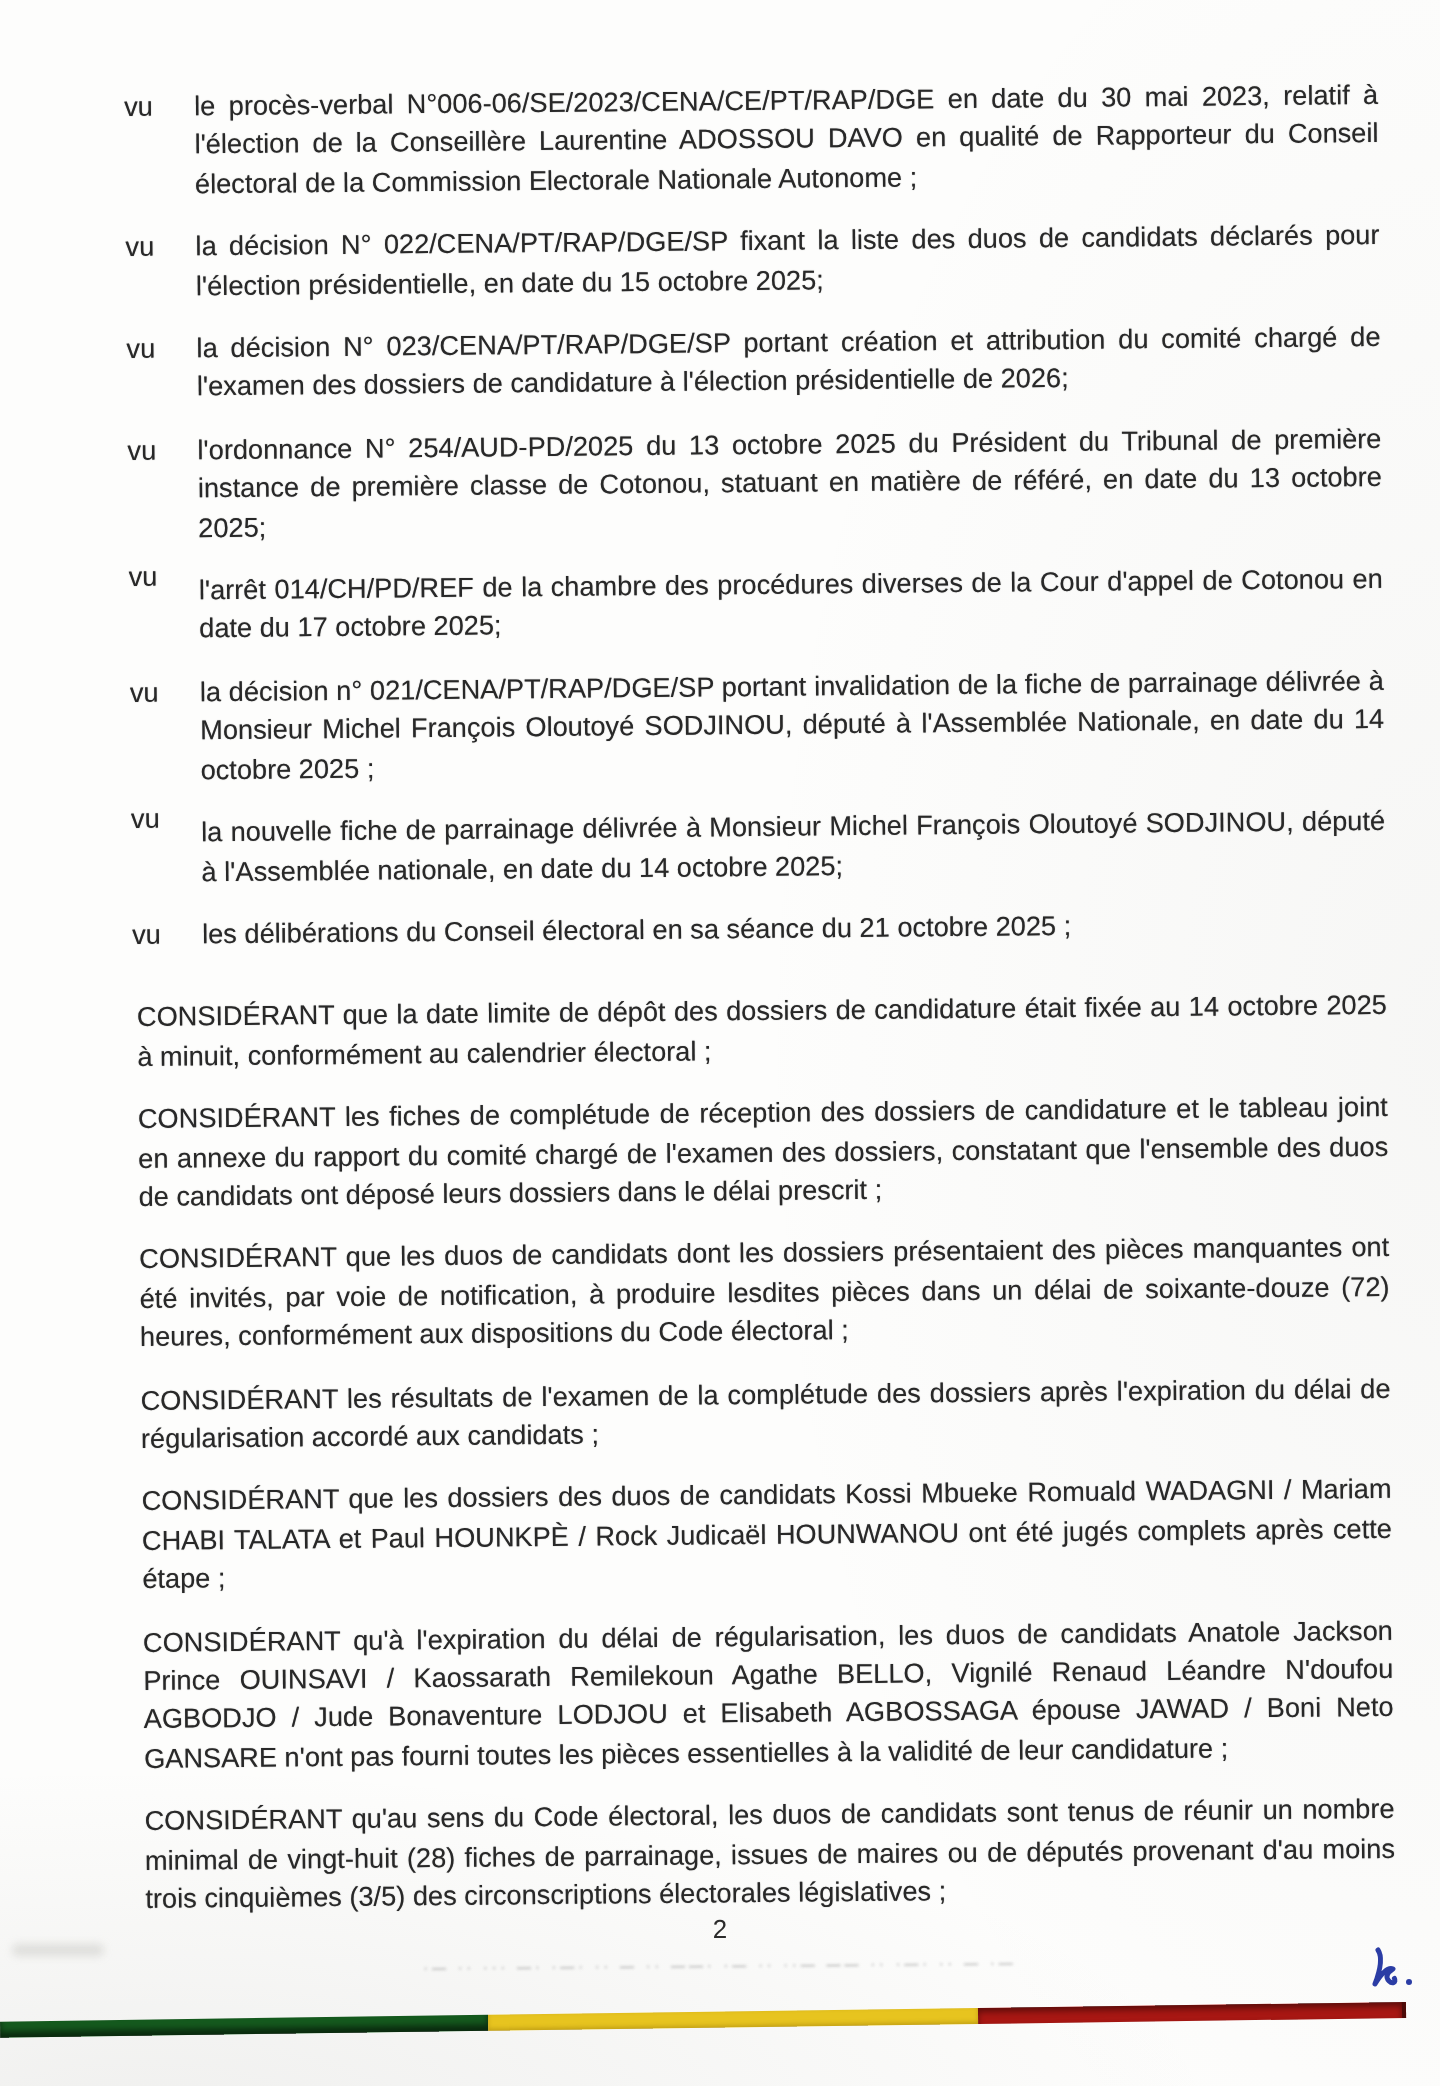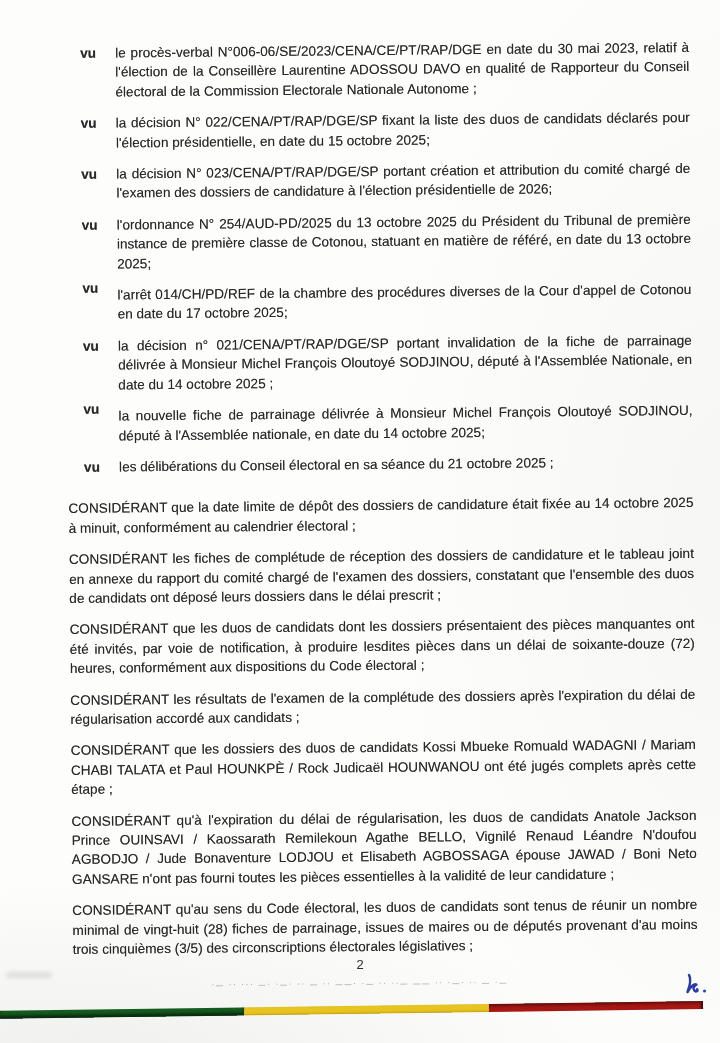--- a/index.html
+++ b/index.html
@@ -21,21 +21,21 @@
     left: 62px; top: 44px;
     width: 627px;
     transform: rotate(-0.55deg);
     transform-origin: top left;
     font-size: 13.6px;
     line-height: 19.4px;
     text-shadow: 0 0 0.5px rgba(45,45,45,0.55);
   }
 
   .vu-row { display: flex; margin: 0 0 12px 0; }
-  .vu-label { flex: none; width: 35px; font-weight: 700; margin-left: 18px; }
+  .vu-label { flex: none; width: 35px; font-weight: 400; }
   .vu-label.raised { position: relative; top: -7px; }
   .vu-text { flex: 1; margin: 0; text-align: justify; }
 
   .considerant {
     margin: 0 0 12px 0;
     padding-left: 2px;
     text-align: justify;
   }
   .considerant.first { margin-top: 22px; }
 

